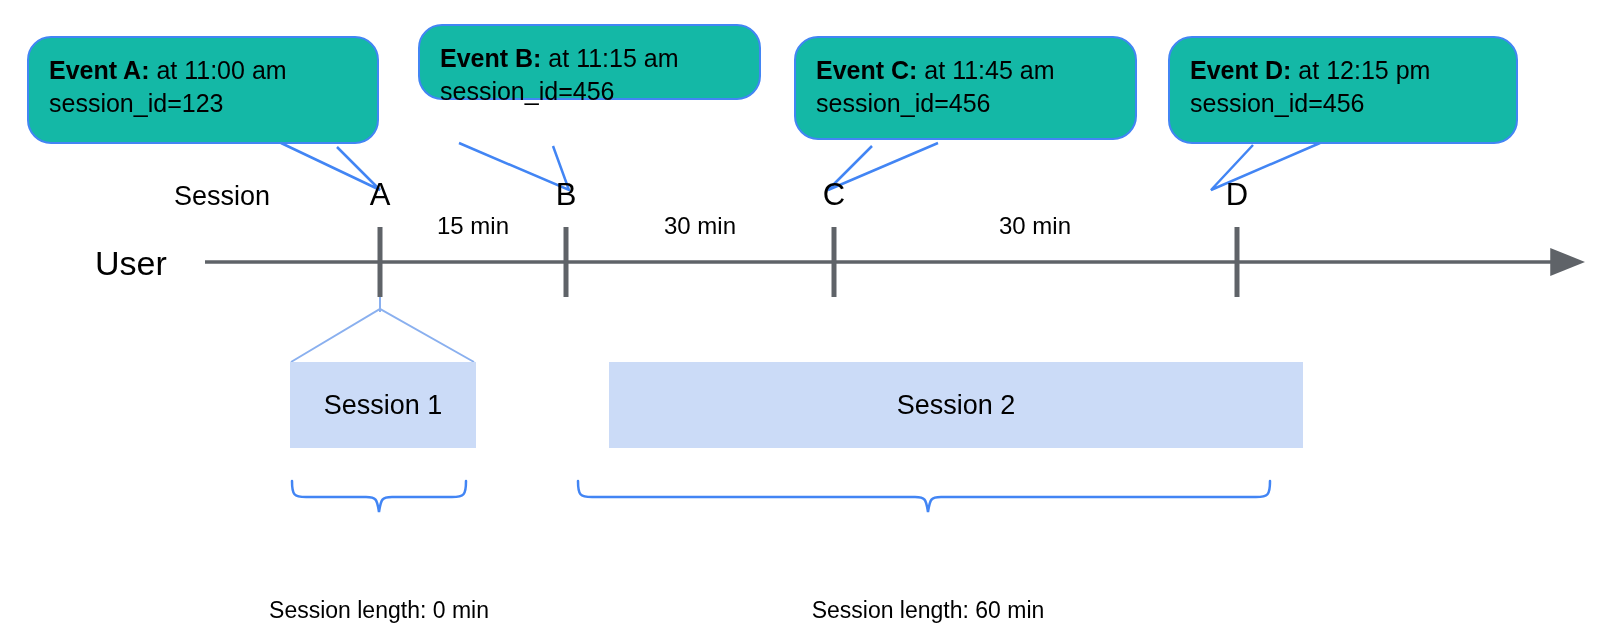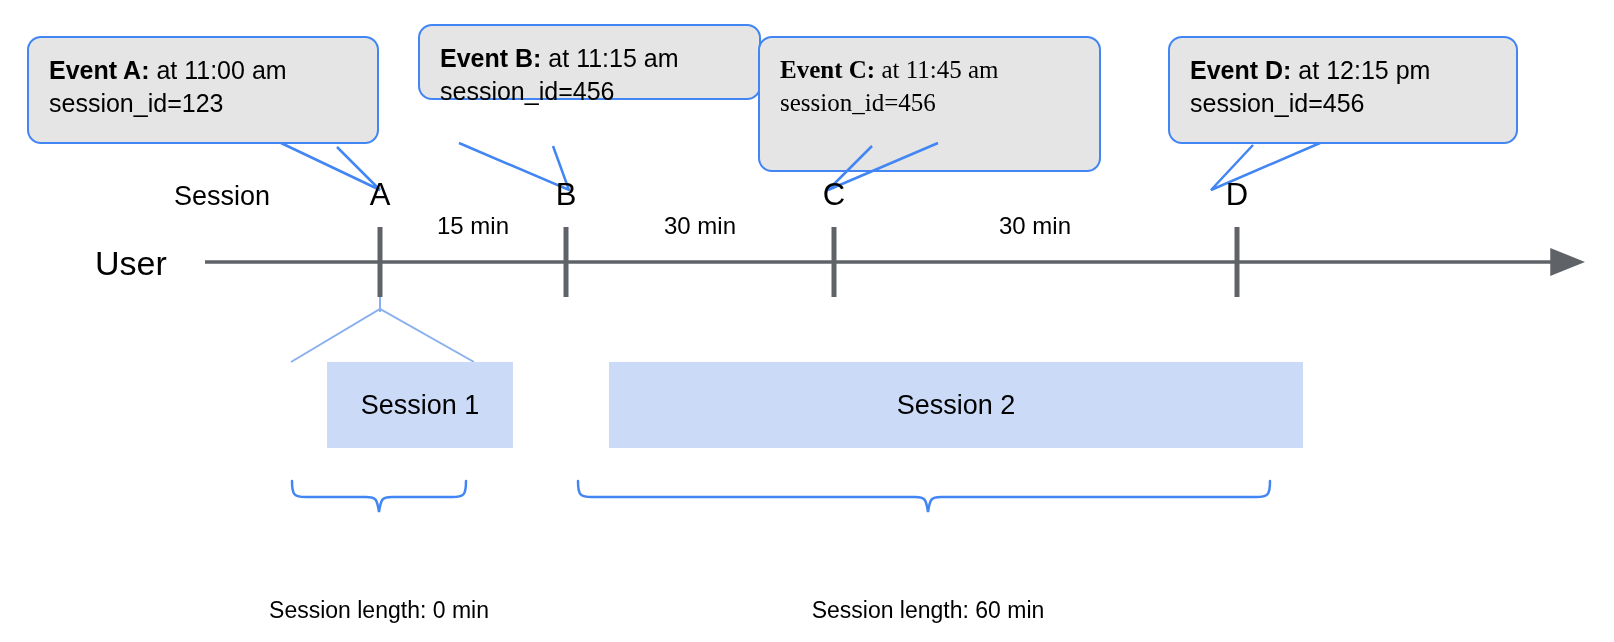--- a/index.html
+++ b/index.html
@@ -26,22 +26,22 @@
     width: 1614px;
     height: 642px;
     overflow: visible;
   }
 
   
   .callout {
     position: absolute;
     box-sizing: border-box;
     border: 2px solid #4285f4;
-    border-radius: 14px;
-    background: #e5e5e5;
+    border-radius: 24px;
+    background: #14b8a6;
     padding: 16px 18px 14px 20px;
     line-height: 1.30;
     font-size: 25px;
     color: #000000;
     white-space: nowrap;
   }
   .callout .line1 { display: block; }
   .callout .line2 { display: block; }
   .callout b {
     font-weight: bold;
@@ -106,21 +106,21 @@
   <div class="callout" style="left:27px; top:36px; width:352px; height:108px;">
     <span class="line1"><b>Event A:</b><span> at 11:00 am</span></span>
     <span class="line2">session_id=123</span>
   </div>
 
   <div class="callout" style="left:418px; top:24px; width:343px; height:76px;">
     <span class="line1"><b>Event B:</b><span> at 11:15 am</span></span>
     <span class="line2">session_id=456</span>
   </div>
 
-  <div class="callout" style="left:758px; top:36px; width:343px; height:136px;font-family:Liberation Serif, serif;">
+  <div class="callout" style="left:794px; top:36px; width:343px; height:104px;">
     <span class="line1"><b>Event C:</b><span> at 11:45 am</span></span>
     <span class="line2">session_id=456</span>
   </div>
 
   <div class="callout" style="left:1168px; top:36px; width:350px; height:108px;padding-left:20px;">
     <span class="line1"><b>Event D:</b><span> at 12:15 pm</span></span>
     <span class="line2">session_id=456</span>
   </div>
 
   <svg class="layer" viewBox="0 0 1614 642">
@@ -168,21 +168,21 @@
 
   <div class="event-letter" style="left:360px; top:177px;">A</div>
   <div class="event-letter" style="left:546px; top:177px;">B</div>
   <div class="event-letter" style="left:814px; top:177px;">C</div>
   <div class="event-letter" style="left:1217px; top:177px;">D</div>
 
   <div class="gap-label" style="left:393px; top:212px; width:160px;">15 min</div>
   <div class="gap-label" style="left:620px; top:212px; width:160px;">30 min</div>
   <div class="gap-label" style="left:955px; top:212px; width:160px;">30 min</div>
 
-  <div class="session-bar" style="left:290px; top:362px; width:186px; height:86px;margin-left:37px;">
+  <div class="session-bar" style="left:290px; top:362px; width:186px; height:86px;">
     <span>Session 1</span>
   </div>
 
   <div class="session-bar" style="left:609px; top:362px; width:694px; height:86px;">
     <span>Session 2</span>
   </div>
 
   <div class="session-length" style="left:179px; top:553px; width:400px;">Session length: 0 min</div>
 
   <div class="session-length" style="left:728px; top:553px; width:400px;">Session length: 60 min</div>

